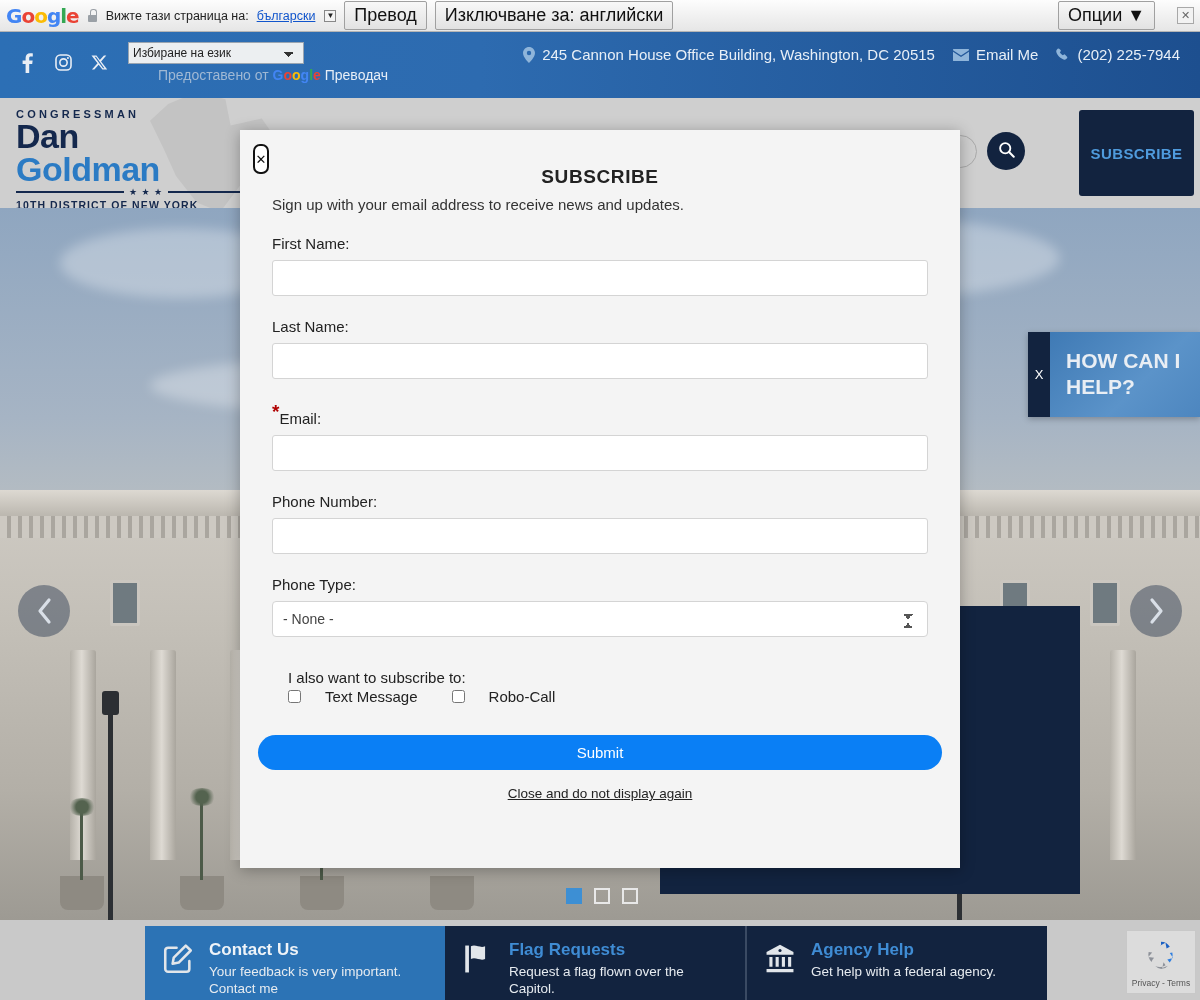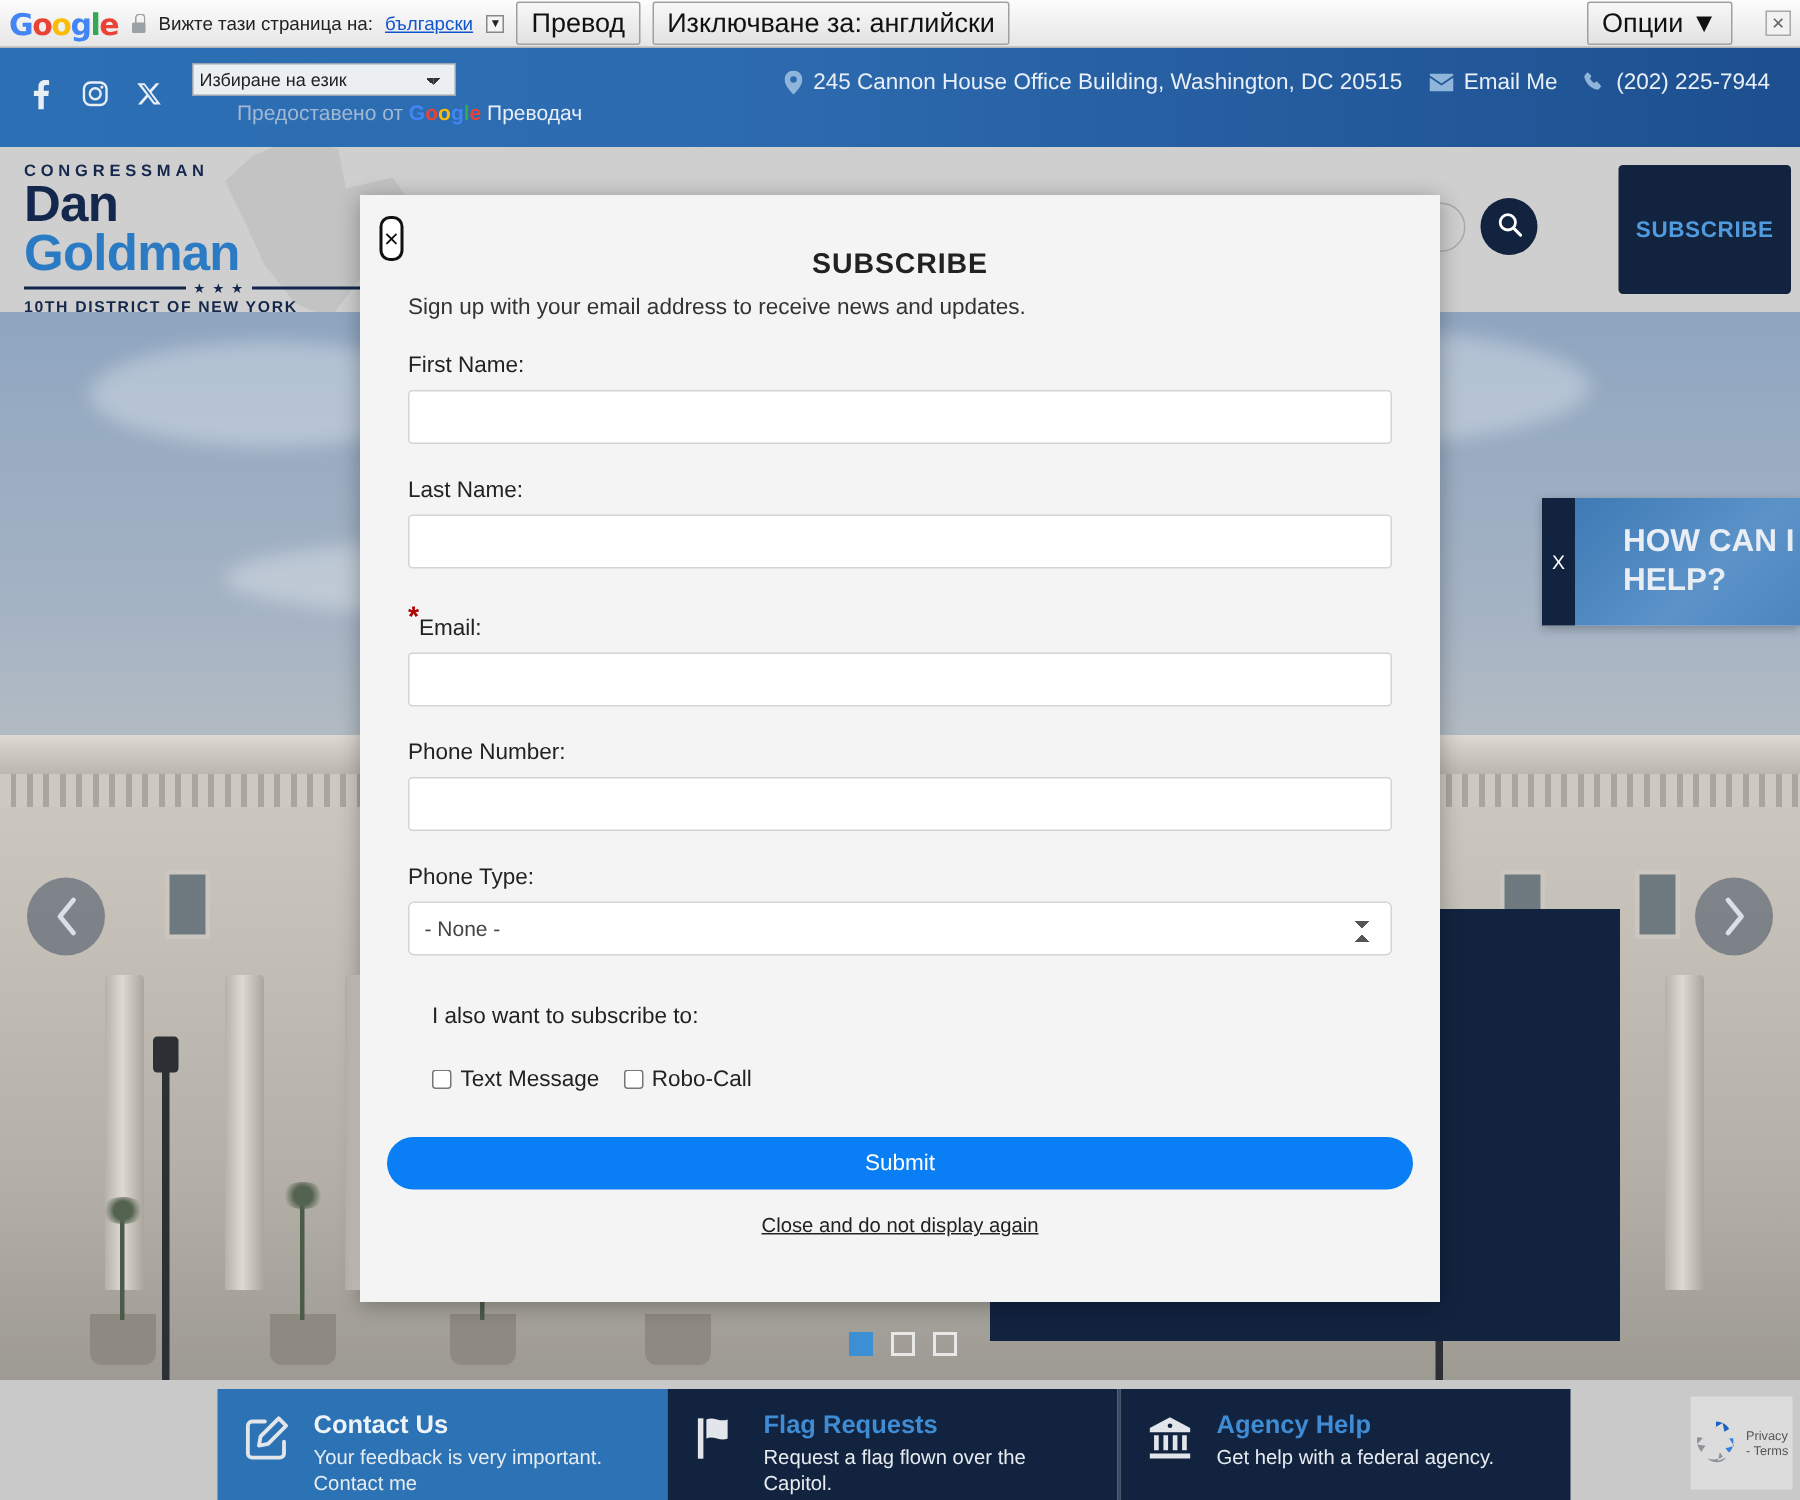--- a/index.html
+++ b/index.html
@@ -171,40 +171,40 @@
     position:absolute; right:0; top:332px; width:172px; height:85px; display:flex; z-index:6;
     box-shadow:0 2px 6px rgba(0,0,0,.25);
   }
   .help-x{
     width:22px; background:#12233f; color:#fff; font-size:13px;
     display:flex; align-items:center; justify-content:center; cursor:pointer;
   }
   .help-body{
     flex:1; background:linear-gradient(135deg,#3f7ab5,#5b93c9 60%,#4d86bf);
     color:#e9eef4; font-size:21px; font-weight:bold; line-height:26px;
-    padding:16px 0 0 32px; cursor:pointer;
+    padding:16px 0 0 16px; cursor:pointer;
   }
 
   
   .cards{ position:absolute; top:926px; left:145px; display:flex; z-index:6; }
   .card{ width:300px; height:74px; display:flex; align-items:flex-start; gap:14px; padding:14px 16px; }
   .card.blue{ background:#2c73b5; }
   .card.navy{ background:#12233f; }
   .card .c-ico{ color:#e2e6ea; flex:0 0 auto; margin-top:2px; }
   .card h3{ margin:0; font-size:17px; font-weight:bold; }
   .card.blue h3{ color:#eef3f8; }
   .card.navy h3{ color:#3f8cd4; }
   .card p{ margin:3px 0 0; font-size:13.5px; line-height:17px; color:#e6ebf0; }
   .card-divider{ width:2px; background:#3a4a63; }
 
   
   .recaptcha{
     position:absolute; right:4px; top:930px; width:70px; height:64px;
     background:#dcdcdc; border:1px solid #c8c8c8; z-index:7;
-    display:flex; flex-direction:row; align-items:center; justify-content:center; gap:3px;
+    display:flex; flex-direction:column; align-items:center; justify-content:center; gap:3px;
   }
   .recaptcha .rc-txt{ font-size:8.5px; color:#555; }
 
   
   .modal{
     position:absolute; left:240px; top:130px; width:720px; height:738px;
     background:#f4f4f4; z-index:20; box-shadow:0 2px 14px rgba(0,0,0,.3);
     padding:18px 32px 0 32px; overflow:hidden;
   }
   .modal-close{
@@ -230,21 +230,21 @@
     -webkit-appearance:none; appearance:none; cursor:pointer;
     background-image:
       linear-gradient(45deg,transparent 50%,#555 50%),linear-gradient(135deg,#555 50%,transparent 50%),
       linear-gradient(135deg,transparent 50%,#555 50%),linear-gradient(45deg,#555 50%,transparent 50%);
     background-position: calc(100% - 19px) 12px, calc(100% - 14px) 12px,
                          calc(100% - 19px) 21px, calc(100% - 14px) 21px;
     background-size:5px 5px; background-repeat:no-repeat;
   }
   .subscribe-to{ margin:32px 0 0 16px; }
   .subscribe-to .st-label{ font-size:15px; color:#222; }
-  .cb-row{ display:flex; align-items:center; gap:6px; margin-top:25px; }
+  .cb-row{ display:flex; align-items:center; gap:24px; margin-top:2px; }
   .cb-row input{ width:13px; height:13px; margin:0; }
   .cb-row label{ font-size:15px; color:#222; margin-right:10px; }
   .submit-btn{
     width:684px; height:35px; margin:30px 0 0 -14px; border:none; border-radius:21px;
     background:#0a7ff5; color:#fff; font-size:15px; cursor:pointer;
     font-family:"Liberation Sans",sans-serif;
   }
   .close-link{
     display:block; text-align:center; margin-top:16px; font-size:13.5px;
     color:#222; text-decoration:underline; cursor:pointer;

